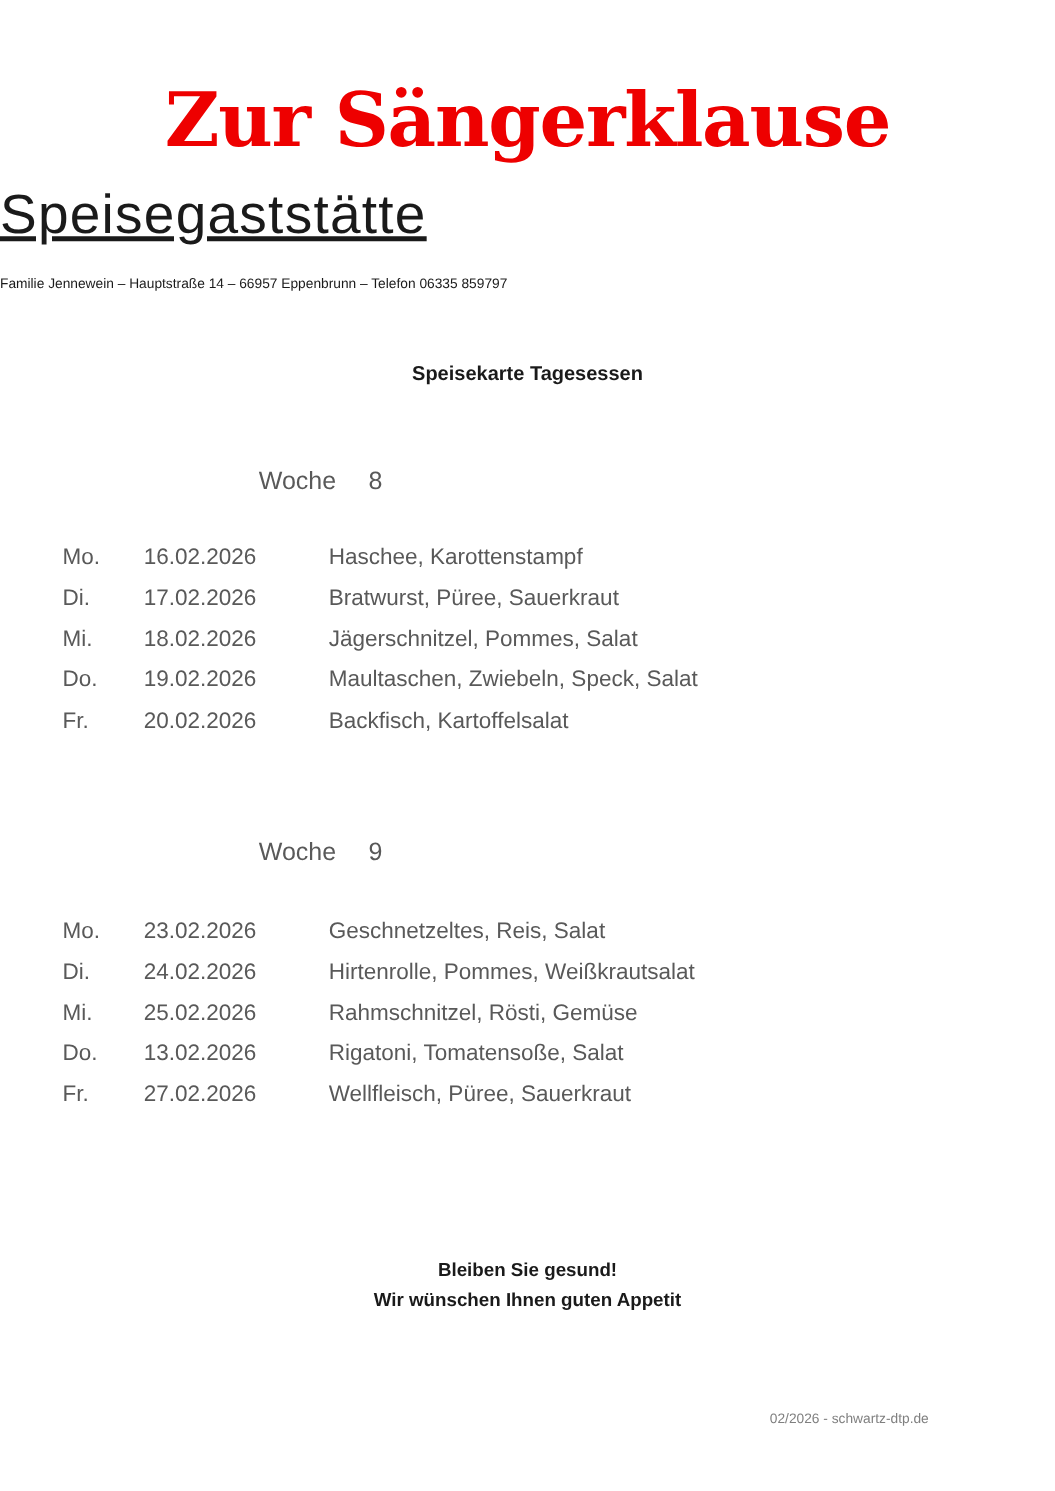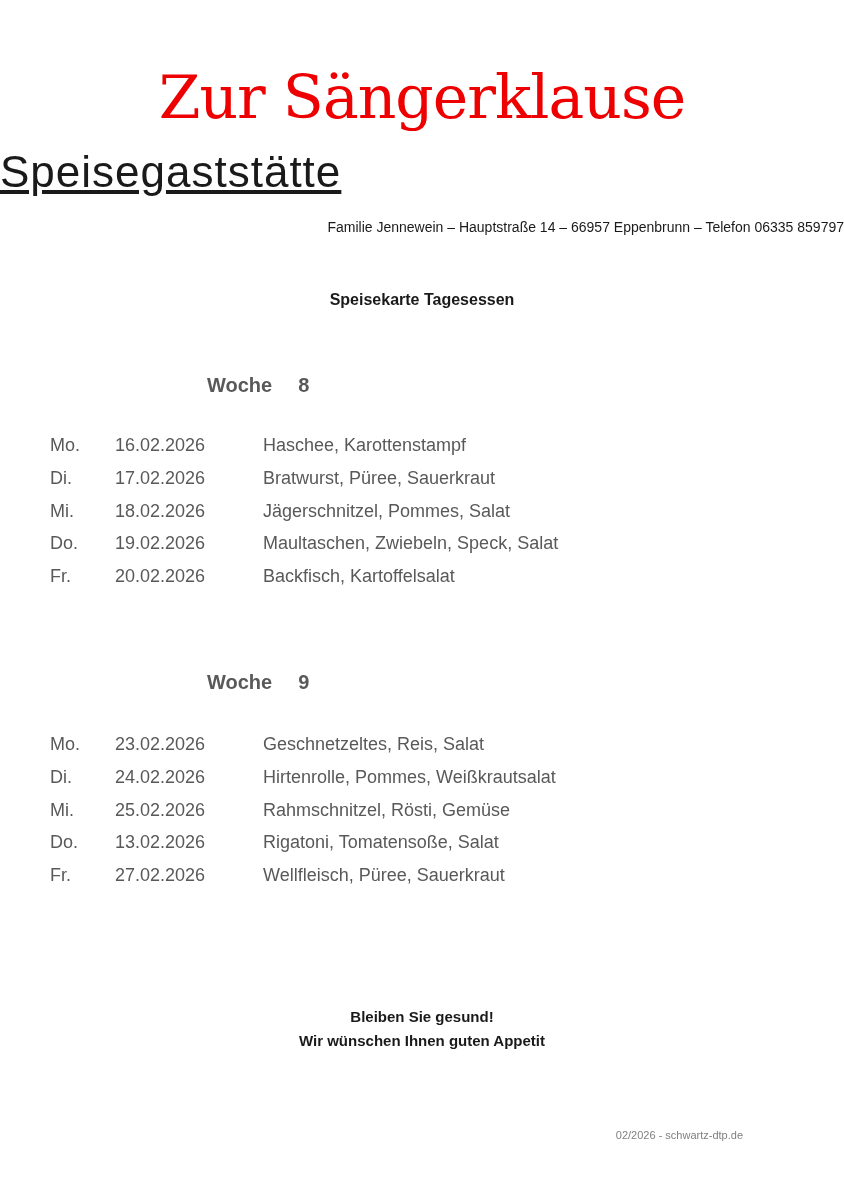--- a/index.html
+++ b/index.html
@@ -11,62 +11,62 @@
     overflow: hidden;
     font-family: "Liberation Sans", sans-serif;
     color: var(--text-black, #1a1a1a);
   }
   .brand-title {
     position: absolute;
     top: 64px; left: 0; right: 0;
     margin: 0;
     text-align: center;
     font-family: "DejaVu Serif", "Liberation Serif", serif;
-    font-weight: normal;
+    font-weight: bold;
     font-size: 60px;
     line-height: 66px;
     letter-spacing: -1px;
     color: var(--brand-red, #ee0000);
   }
   .brand-subtitle {
     position: absolute;
     top: 141px; left: 0; right: 0;
     text-align: left;
     font-size: 44px;
     line-height: 62px;
     font-weight: 400;
     letter-spacing: 1px;
     color: var(--text-black, #1a1a1a);
     text-decoration: underline;
   }
   .address {
     position: absolute;
     top: 218px; left: 0; right: 0;
-    text-align: right;
-    font-size: 14px;
+    text-align: left;
+    font-size: 11px;
     line-height: 18px;
     color: var(--text-black, #1a1a1a);
   }
   .menu-title {
     position: absolute;
     top: 290px; left: 0; right: 0;
     text-align: center;
     font-size: 16px;
     line-height: 20px;
     font-weight: bold;
     color: var(--text-black, #1a1a1a);
   }
   .week-heading {
     position: absolute;
     left: 207px;
     display: inline-flex;
     gap: 26px;
     font-size: 20px;
     line-height: 24px;
-    font-weight: bold;
+    font-weight: normal;
     color: var(--body-gray, #595959);
   }
   #w8-heading { top: 373px; }
   #w9-heading { top: 670px; }
   .week-rows {
     position: absolute;
     left: 0; right: 0;
   }
   #w8-rows { top: 429px; }
   #w9-rows { top: 728px; }

